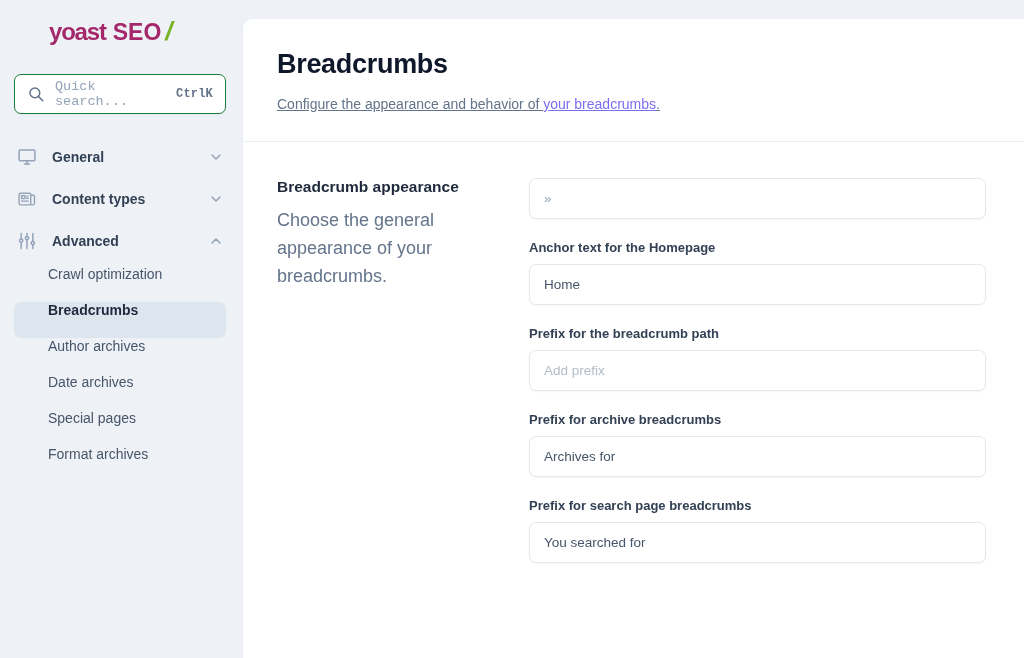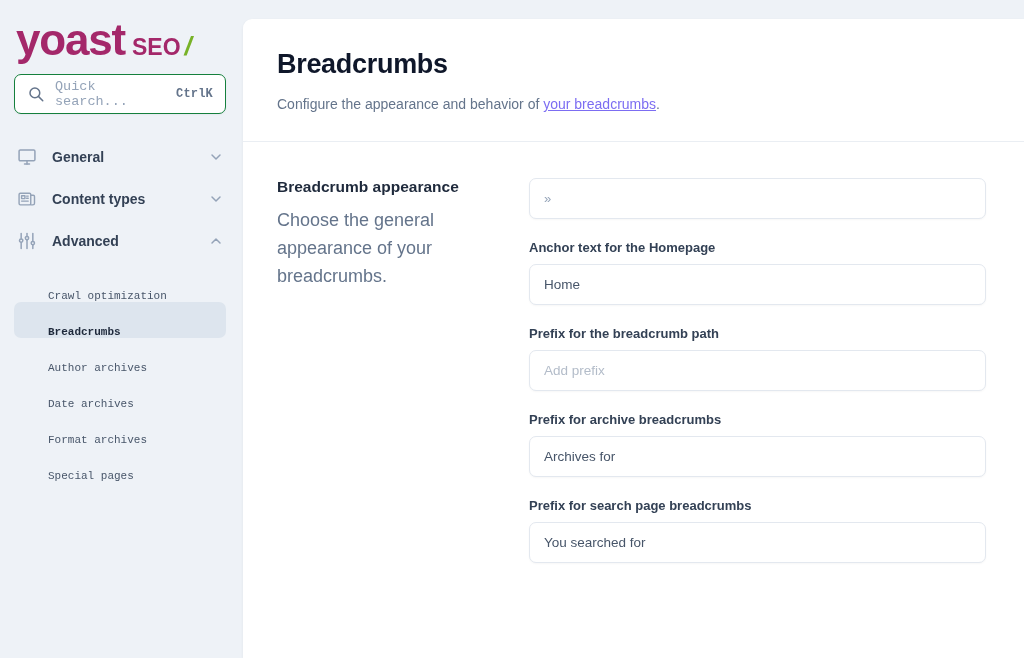--- a/index.html
+++ b/index.html
@@ -17,22 +17,22 @@
     background: #eef2f7;
     flex: 0 0 240px;
     padding: 0;
   }
   .logo-wrap {
     padding: 18px 0 0 16px;
     display: flex; align-items: baseline;
     height: 62px;
   }
   .logo-yoast {
-    font-size: 44px; font-weight: bold; letter-spacing: -1.2px;
-    color: #a4286a; line-height: 1;
+    font-size: 24px; font-weight: bold; letter-spacing: -1.2px;
+    color: #a4286a; line-height: 1; margin-left: 33px;
   }
   .logo-seo {
     font-size: 23px; font-weight: 600; letter-spacing: 0px;
     color: #a4286a; line-height: 1; margin-left: 7px;
   }
   .logo-slash {
     font-size: 26px; font-weight: bold; color: #77b227;
     line-height: 1; margin-left: 4px; font-style: italic;
   }
 
@@ -64,27 +64,26 @@
   }
   .nav-label {
     flex: 1; font-size: 14px; font-weight: bold; color: #334155;
   }
   .chev { flex: 0 0 16px; height: 16px; color: #94a3b8; display:flex; }
 
   .subnav { margin-top: 4px; }
   .sub-item {
     margin: 0 14px;
     height: 36px;
-    display: flex; align-items: flex-end;
+    display: flex; align-items: flex-start;
     padding-left: 34px;
-    font-size: 11px;
+    font-size: 14px;
     color: #475569;
     border-radius: 7px;
     cursor: pointer;
-    font-family: Liberation Mono, monospace;
   }
   .sub-item.active {
     background: #dde5ee;
     color: #1e293b; font-weight: bold;
   }
 
   
   .main {
     flex: 1; height: 658px;
     padding: 19px 0 0 3px;
@@ -95,21 +94,21 @@
     height: 639px;
     width: 781px;
     box-shadow: 0 1px 3px rgba(16,24,40,.06);
   }
   .card-head { padding: 30px 34px 26px 34px; }
   .page-title {
     font-size: 27px; font-weight: bold; color: #0f172a;
     letter-spacing: -.3px;
   }
   .page-desc {
-    margin-top: 14px; font-size: 14px; color: #64748b; line-height: 1.5;
+    margin-top: 14px; font-size: 14px; color: #64748b; line-height: 1.5; text-decoration: underline;
   }
   .page-desc a { color: #7c6df2; text-decoration: underline; }
 
   .divider { height: 1px; background: #eaeef3; }
 
   .settings { display: flex; padding: 36px 34px 0 34px; }
   .col-left { flex: 0 0 252px; padding-right: 30px; }
   .sec-title { font-size: 15.5px; font-weight: bold; color: #1e293b; }
   .sec-desc { margin-top: 11px; font-size: 18px; color: #64748b; line-height: 1.55; }
 
@@ -223,24 +222,24 @@
         <div class="sub-item active">
           <span>Breadcrumbs</span>
         </div>
         <div class="sub-item">
           <span>Author archives</span>
         </div>
         <div class="sub-item">
           <span>Date archives</span>
         </div>
         <div class="sub-item">
+          <span>Special pages</span>
+        </div>
+        <div class="sub-item">
           <span>Format archives</span>
-        </div>
-        <div class="sub-item">
-          <span>Special pages</span>
         </div>
       </div>
 
     </nav>
   </aside>
 
   <main class="main">
     <div class="card">
 
       <div class="card-head">

